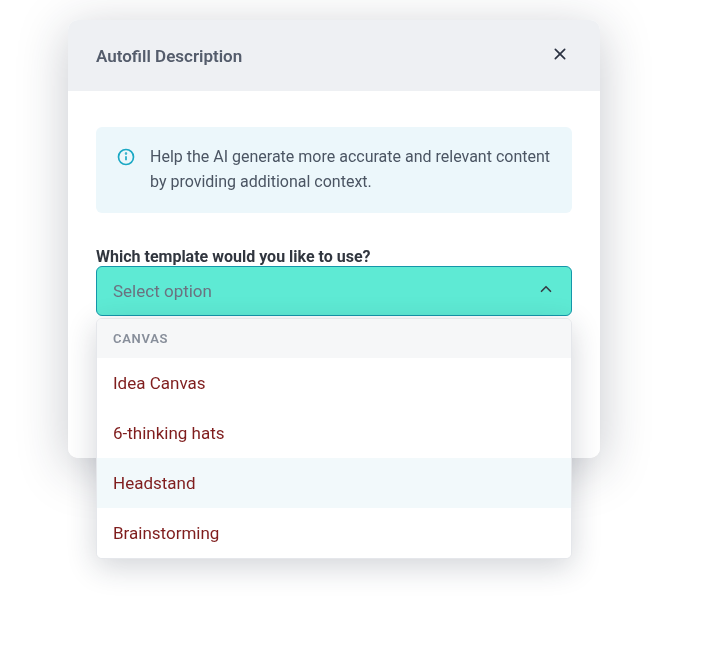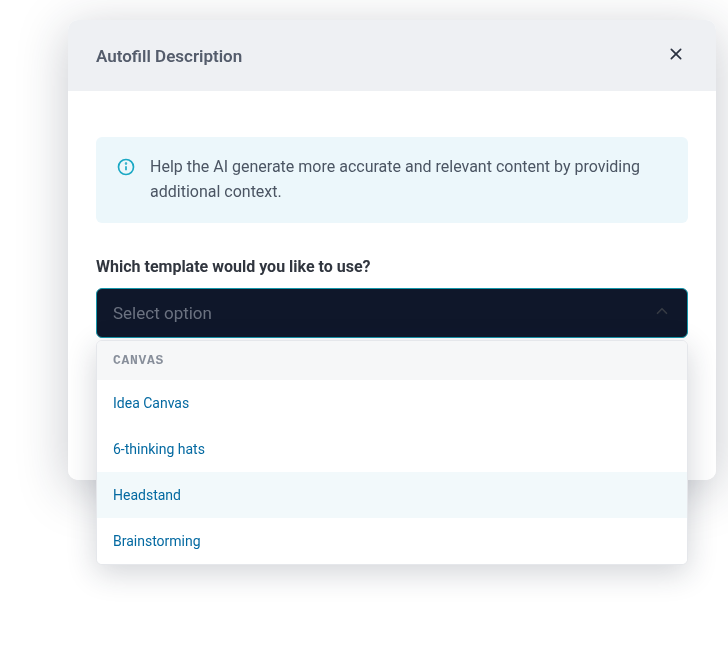--- a/index.html
+++ b/index.html
@@ -11,21 +11,21 @@
       font-family: -apple-system, BlinkMacSystemFont, "Segoe UI", Roboto, Helvetica, Arial, sans-serif;
       background: #fff;
       width: 728px;
       height: 659px;
       position: relative;
     }
     .modal {
       position: absolute;
       top: 20px;
       left: 68px;
-      width: 648px;
+      width: 532px;
       background: #fff;
       border-radius: 10px;
       box-shadow: 0 10px 50px rgba(30, 41, 59, 0.25);
       overflow: visible;
     }
     .modal-header {
       background: #eef0f3;
       padding: 22px 28px;
       border-top-left-radius: 10px;
       border-top-right-radius: 10px;
@@ -60,21 +60,20 @@
       border-bottom-right-radius: 10px;
     }
     .info-banner {
       background: #ecf7fb;
       border-radius: 6px;
       padding: 18px 20px 18px 20px;
       display: flex;
       align-items: flex-start;
       gap: 14px;
       margin-bottom: 34px;
-      margin-top: 10px;
     }
     .info-icon {
       flex-shrink: 0;
       width: 20px;
       height: 20px;
       margin-top: 2px;
     }
     .info-icon svg {
       width: 20px;
       height: 20px;
@@ -82,34 +81,34 @@
     }
     .info-text {
       font-size: 16px;
       line-height: 1.55;
       color: #4b5563;
     }
     .field-label {
       font-size: 16px;
       font-weight: 700;
       color: #31363f;
-      margin-bottom: 12px;
+      margin-bottom: 0;
       display: block;
     }
     .select-wrapper {
       position: relative;
     }
     .select-trigger {
       width: 100%;
       border: 1.5px solid #1496aa;
       border-radius: 6px;
       padding: 13px 16px;
       font-size: 17px;
       color: #6b7280;
-      background: #0f172a;
+      background: #5eead4;
       display: flex;
       align-items: center;
       justify-content: space-between;
       cursor: pointer;
     }
     .chevron-icon svg {
       width: 18px;
       height: 18px;
       stroke: #363b44;
     }
@@ -126,26 +125,25 @@
       z-index: 10;
     }
     .dropdown-group-header {
       background: #f6f7f8;
       padding: 12px 16px;
       font-size: 13px;
       font-weight: 600;
       letter-spacing: 0.7px;
       color: #878e9a;
       text-transform: uppercase;
-      font-family: Liberation Mono, monospace;
     }
     .dropdown-option {
       padding: 15px 16px;
-      font-size: 14px;
-      color: #0369a1;
+      font-size: 17px;
+      color: #7f1d1d;
       cursor: pointer;
       background: #fff;
     }
     .dropdown-option.highlighted {
       background: #f2f9fb;
     }
     .spacer-below {
       height: 110px;
     }
   </style>

